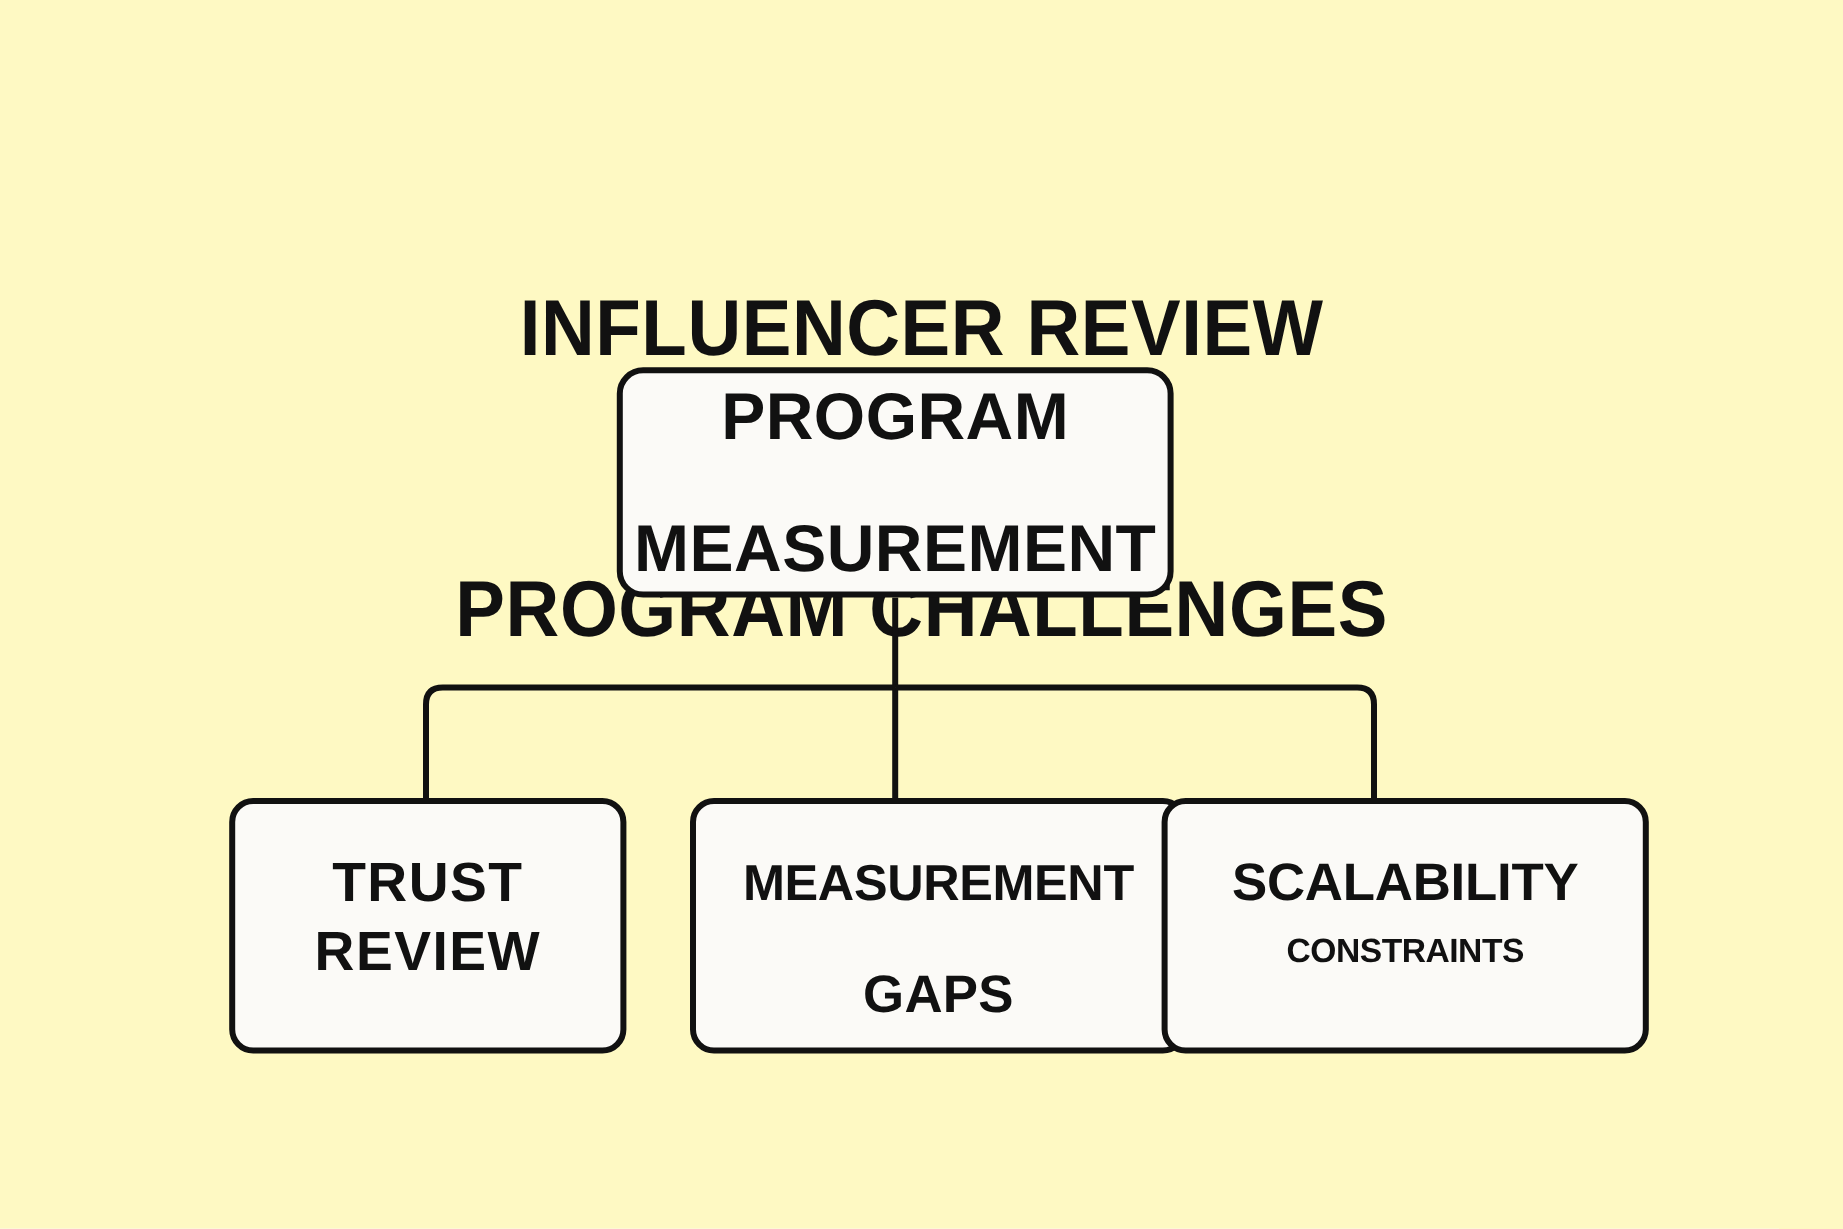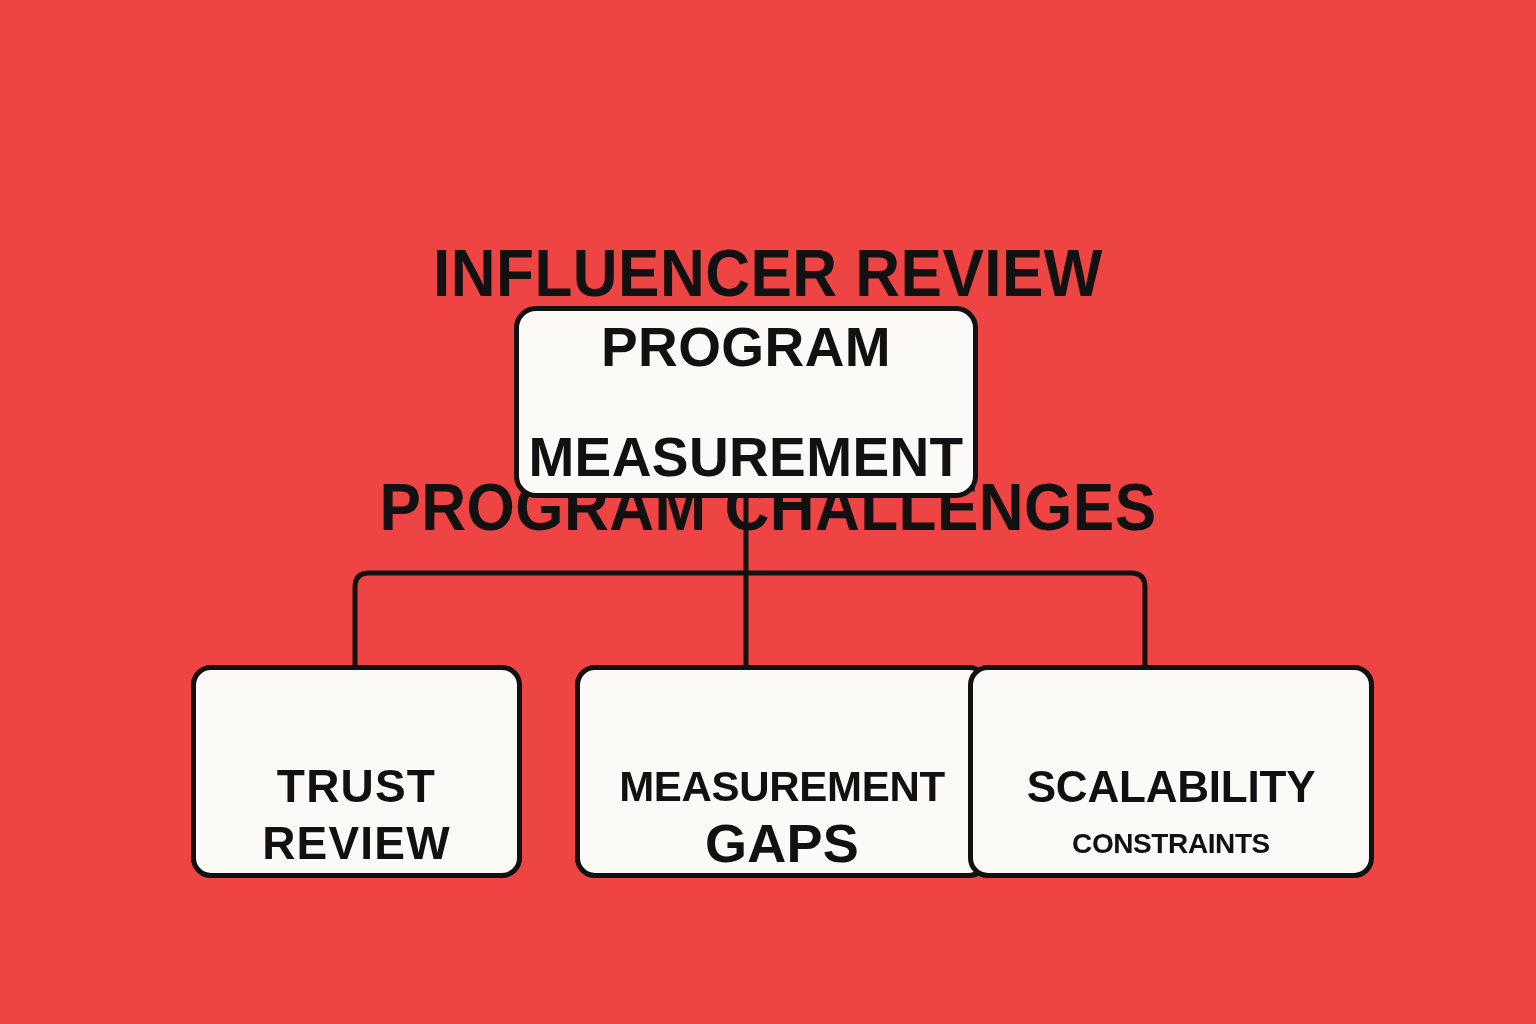--- a/index.html
+++ b/index.html
@@ -11,21 +11,21 @@
     width: 1536px;
     height: 1024px;
     background: #FBFAF7;
     font-family: "Liberation Sans", sans-serif;
     overflow: hidden;
   }
   #canvas {
     position: relative;
     width: 1536px;
     height: 1024px;
-    background: #ef4444;
+    background: #fef9c3;
   }
 
   
   .title {
     position: absolute;
     left: 0;
     top: 78px;
     width: 1536px;
     text-align: center;
     color: #111111;
@@ -86,21 +86,21 @@
     font-size: 55px;
     line-height: 66px;
     letter-spacing: 0.4px;
   }
 
   
   .leaf {
     top: 665px;
     height: 213px;
     justify-content: flex-start;
-    padding-top: 88px;
+    padding-top: 37px;
     border-radius: 20px;
   }
 
   #node-trust {
     left: 191px;
     width: 331px;
   }
   #node-trust .line {
     font-size: 46px;
     line-height: 57px;
@@ -110,23 +110,24 @@
   #node-measurement {
     left: 575px;
     width: 414px;
   }
   #node-measurement .line-1 {
     font-size: 42px;
     line-height: 57px;
     letter-spacing: -0.3px;
   }
   #node-measurement .line-2 {
-    font-size: 54px;
+    font-size: 44px;
     line-height: 57px;
     letter-spacing: 0.2px;
+    margin-top: 36px;
   }
 
   #node-scalability {
     left: 968px;
     width: 406px;
   }
   #node-scalability .line-1 {
     font-size: 44px;
     line-height: 57px;
     letter-spacing: -0.2px;

